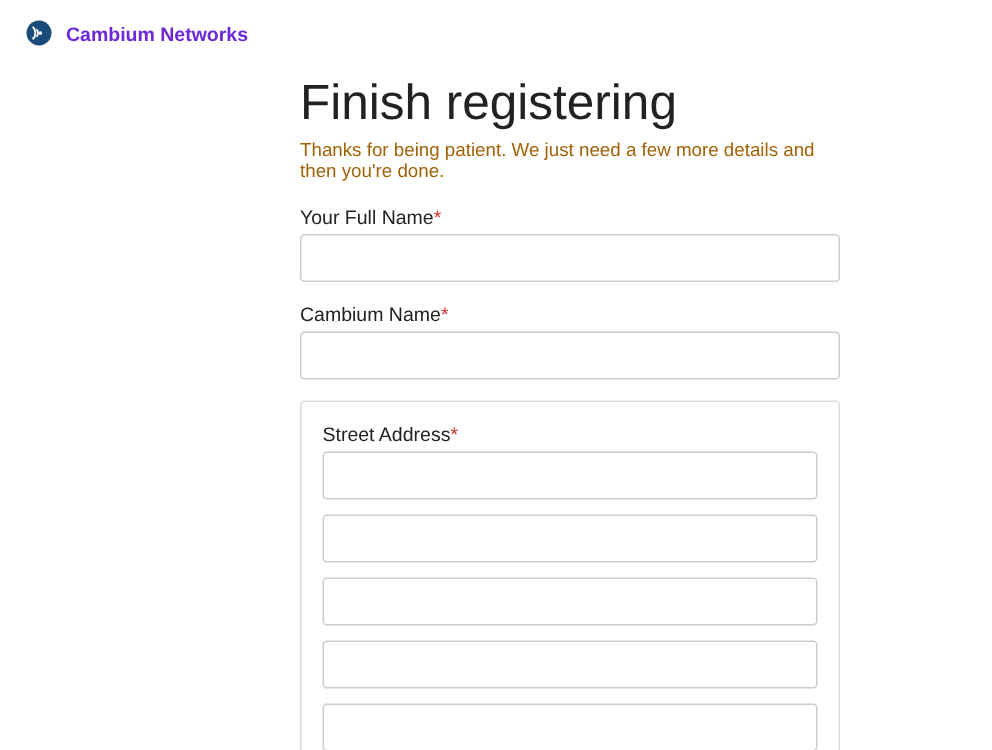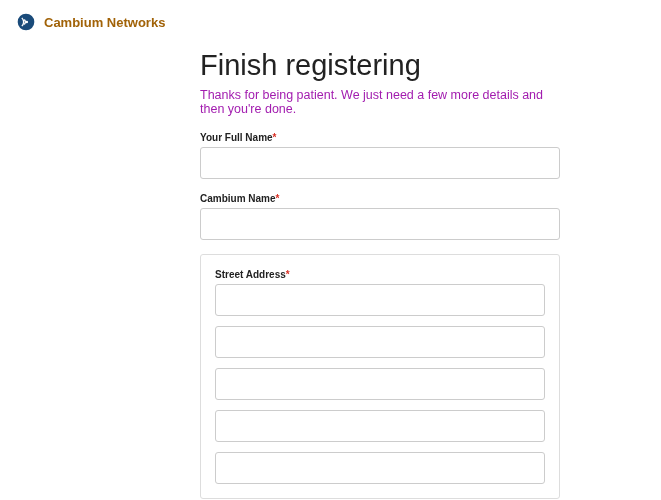--- a/index.html
+++ b/index.html
@@ -20,44 +20,44 @@
       padding: 12px 16px;
     }
     .logo-icon {
       width: 20px;
       height: 20px;
       margin-right: 8px;
     }
     .logo-text {
       font-weight: 600;
       font-size: 13px;
-      color: #a16207;
+      color: #6d28d9;
     }
     .container {
       max-width: 360px;
       margin-left: 200px;
       padding-top: 5px;
     }
     .page-title {
-      font-size: 29px;
+      font-size: 33px;
       font-weight: 400;
       color: #222;
       margin-bottom: 6px;
     }
     .page-subtitle {
       font-size: 12.5px;
-      color: #a21caf;
+      color: #a16207;
       margin-bottom: 16px;
     }
     .field-group {
       margin-bottom: 14px;
     }
     .field-label {
-      font-size: 10px;
-      font-weight: 700;
+      font-size: 13px;
+      font-weight: 400;
       color: #222;
       display: block;
       margin-bottom: 4px;
     }
     .req {
       color: #d93025;
     }
     .text-input {
       width: 100%;
       height: 32px;

